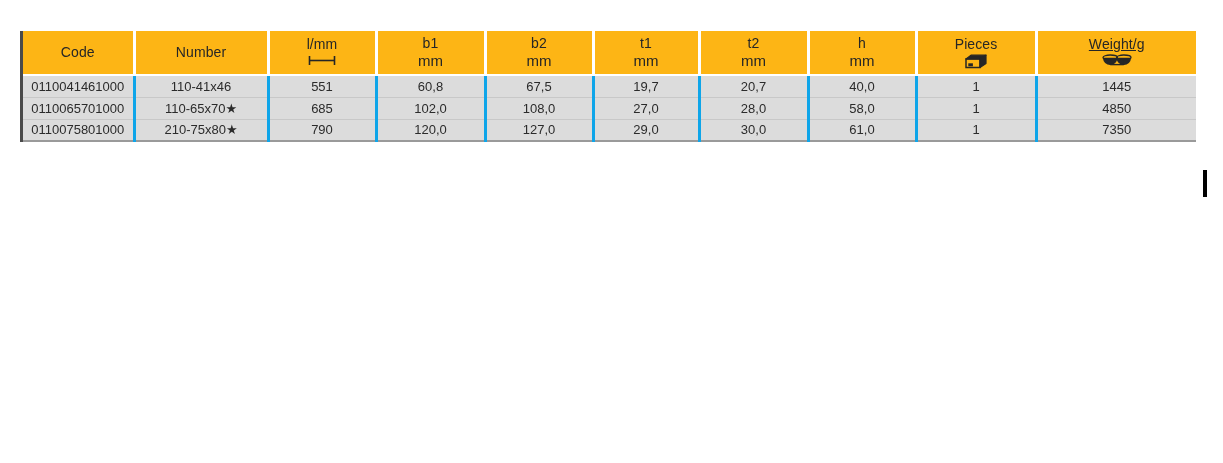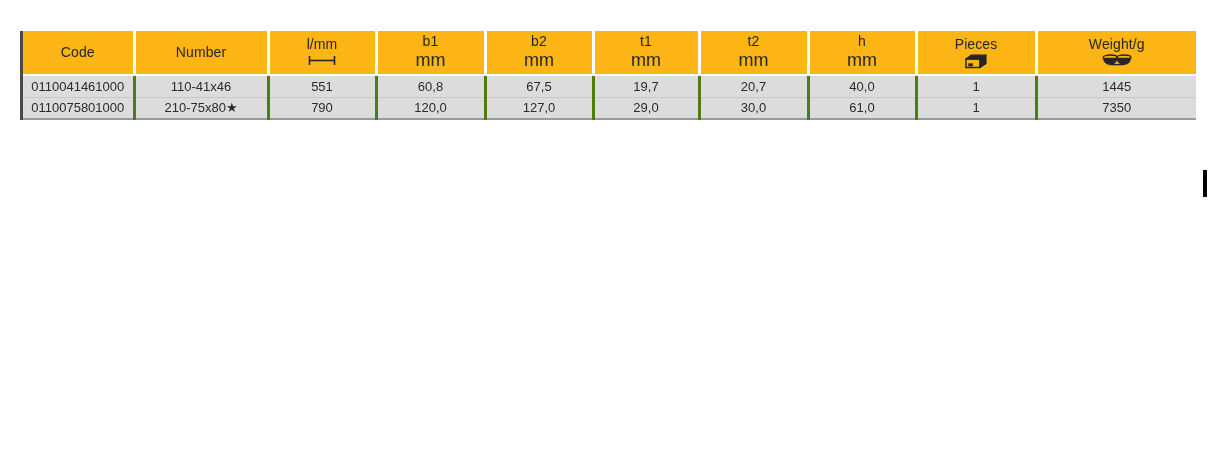--- a/index.html
+++ b/index.html
@@ -45,49 +45,50 @@
     vertical-align: middle;
     height: 44px;
     padding: 2px 2px 3px 2px;
     border-right: 3px solid #ffffff;
     border-bottom: 2px solid #ffffff;
     box-sizing: border-box;
     line-height: 1.15;
   }
   table.spec thead th:last-child {
     border-right: none;
+    text-decoration: underline;
   }
 
   .th-main {
     display: block;
     font-size: 14px;
     letter-spacing: 0.1px;
   }
   .th-sub {
     display: block;
-    font-size: 18px;
+    font-size: 15px;
     margin-top: 1px;
   }
   .th-icon {
     display: block;
     height: 14px;
     margin-top: 2px;
     line-height: 0;
   }
   .th-icon svg { display: inline-block; vertical-align: top; }
 
   
   table.spec tbody td {
     background: #dcdcdc;
     height: 22px;
     text-align: center;
     vertical-align: middle;
     font-size: 13px;
     padding: 0 3px;
-    border-right: 3px solid #4d7c0f;
+    border-right: 3px solid #0ea5e9;
     border-bottom: 1px solid #c8c8c8;
     box-sizing: border-box;
     white-space: nowrap;
     overflow: hidden;
   }
   table.spec tbody td:last-child { border-right: none; }
   table.spec tbody tr:last-child td { border-bottom: 2px solid #9a9a9a; }
 
   td.col-code  { text-align: center; }
 
@@ -184,20 +185,32 @@
           <td class="col-l">551</td>
           <td class="col-b1">60,8</td>
           <td class="col-b2">67,5</td>
           <td class="col-t1">19,7</td>
           <td class="col-t2">20,7</td>
           <td class="col-h">40,0</td>
           <td class="col-pieces">1</td>
           <td class="col-weight">1445</td>
         </tr>
         <tr>
+          <td class="col-code">0110065701000</td>
+          <td class="col-number">110-65x70★</td>
+          <td class="col-l">685</td>
+          <td class="col-b1">102,0</td>
+          <td class="col-b2">108,0</td>
+          <td class="col-t1">27,0</td>
+          <td class="col-t2">28,0</td>
+          <td class="col-h">58,0</td>
+          <td class="col-pieces">1</td>
+          <td class="col-weight">4850</td>
+        </tr>
+        <tr>
           <td class="col-code">0110075801000</td>
           <td class="col-number">210-75x80★</td>
           <td class="col-l">790</td>
           <td class="col-b1">120,0</td>
           <td class="col-b2">127,0</td>
           <td class="col-t1">29,0</td>
           <td class="col-t2">30,0</td>
           <td class="col-h">61,0</td>
           <td class="col-pieces">1</td>
           <td class="col-weight">7350</td>

